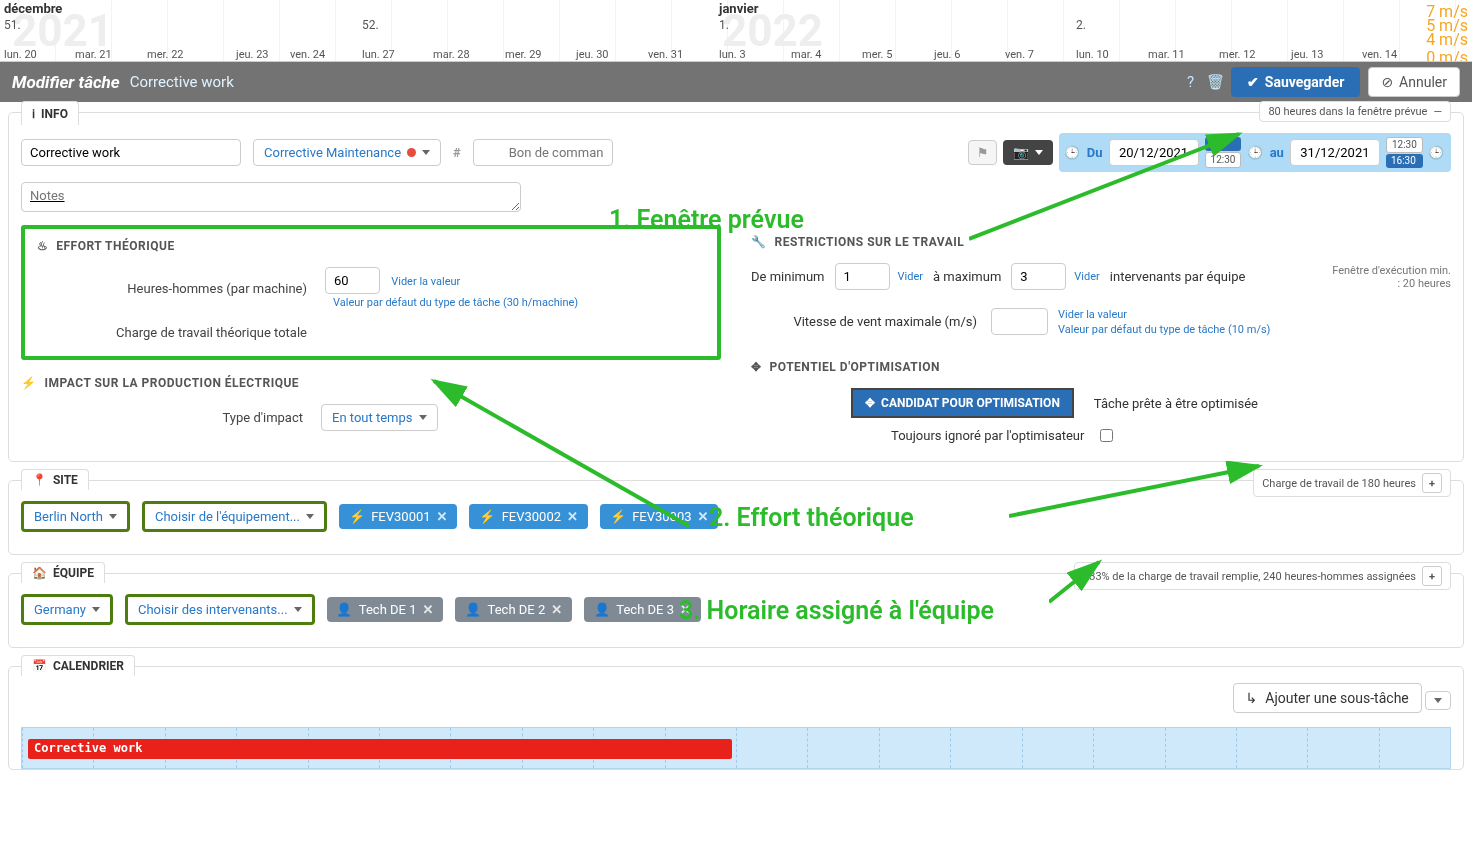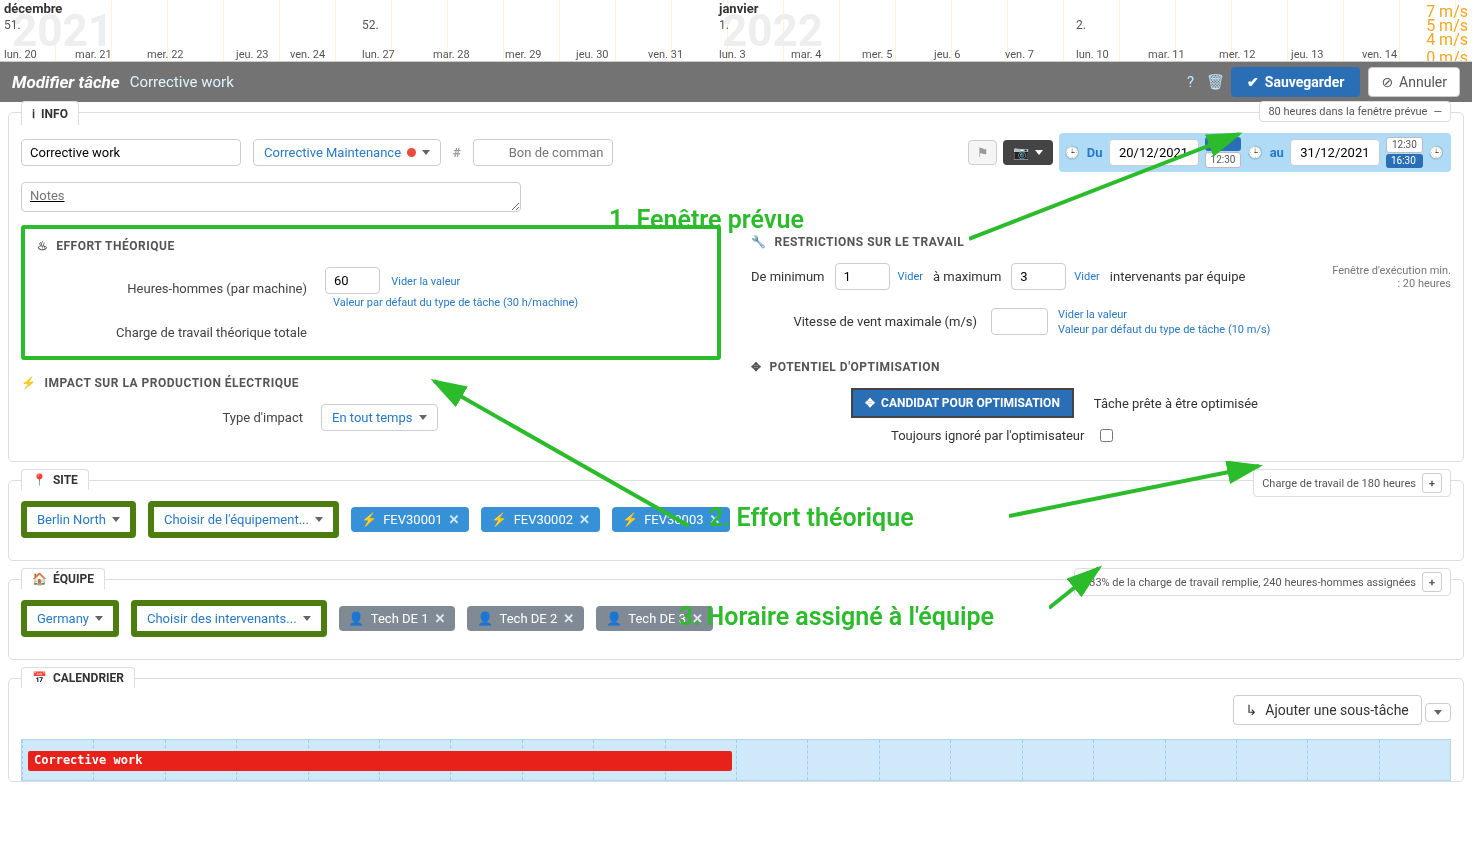--- a/index.html
+++ b/index.html
@@ -46,21 +46,21 @@
     .green-box{border:4px solid #2bbb2b;border-radius:3px;padding-bottom:10px}
     .form-row{display:flex;align-items:center;margin:6px 0}
     .form-label{width:300px;text-align:right;padding-right:18px;font-size:13px;color:#444}
     .form-val input[type=text]{width:55px}
     .link{color:#2879c8;font-size:11px;cursor:pointer;margin-left:8px}
     .subtle{color:#777;font-size:11px}
     .impact .dd{color:#2879c8}
     .opt-badge{background:#2a6fb5;color:#fff;padding:6px 12px;border:2px solid #444;font-weight:700;font-size:12px;display:inline-flex;align-items:center;gap:6px}
     
     .chip{border-radius:4px;padding:5px 10px;display:inline-flex;align-items:center;gap:6px;font-size:13px}
-    .chip-out{border:6px solid #4d7c0f;color:#2879c8}
+    .chip-out{border:3px solid #4d7c0f;color:#2879c8}
     .chip-blue{background:#3791d6;color:#fff}
     .chip-gray{background:#7f8a94;color:#fff}
     .chip .x{cursor:pointer;font-weight:700;opacity:.8}
     .plus-btn{border:1px solid #ccc;border-radius:3px;width:20px;height:20px;display:inline-flex;align-items:center;justify-content:center;font-weight:700;color:#555;cursor:pointer}
     
     .add-sub{background:#fff;border:1px solid #ccc;border-radius:4px;padding:6px 12px;display:inline-flex;align-items:center;gap:8px;cursor:pointer;font-size:14px}
     .cal-bar{margin-top:14px;height:42px;background:#cfe9fb;border:1px solid #b0d6f0;position:relative}
     .cal-task{position:absolute;left:6px;top:11px;height:20px;width:704px;background:#e8211a;color:#fff;font-family:monospace;font-size:12px;font-weight:700;padding:2px 6px;border-radius:2px}
     .cal-ticks{position:absolute;inset:0;display:flex}
     .cal-ticks div{flex:1;border-left:1px dashed #9fcaea}

